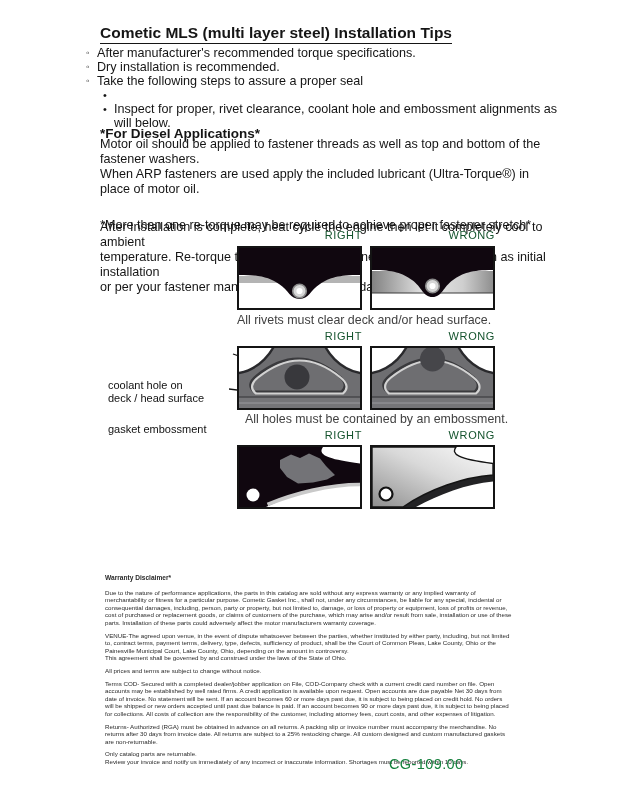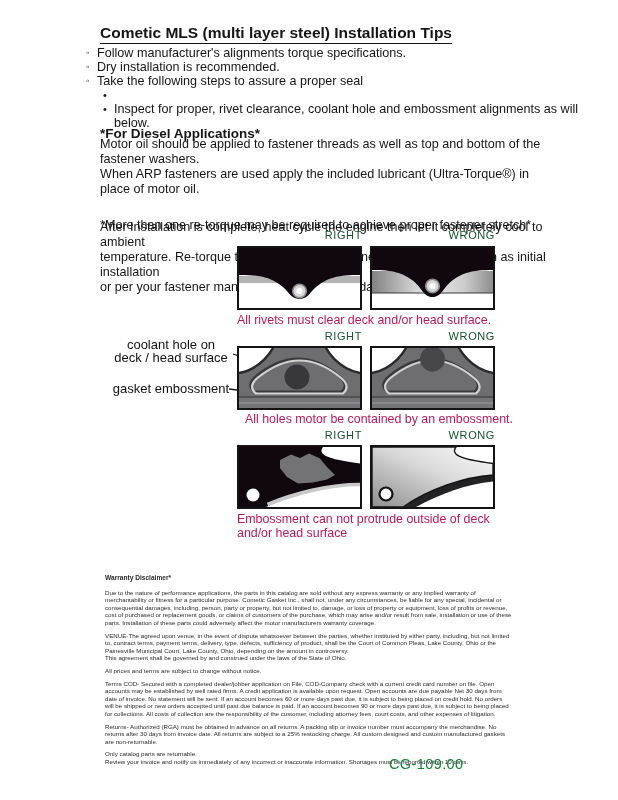--- a/index.html
+++ b/index.html
@@ -1,61 +1,60 @@
 <!DOCTYPE html>
 <html><head>
 <meta charset="utf-8">
 <style>
   html,body{margin:0;padding:0;background:#ffffff;}
   #page{
     position:relative;width:560px;height:800px;background:#ffffff;
     font-family:"Liberation Sans","DejaVu Sans",sans-serif;color:#151515;
     overflow:hidden;
-    padding-left:40px;
   }
   .abs{position:absolute;}
   
   #title{left:100px;top:24px;font-size:15.5px;font-weight:bold;}
   #title span{display:inline-block;border-bottom:1.6px solid #151515;padding-bottom:1px;}
   
   #tips{left:86px;top:46px;font-size:12.6px;line-height:14px;}
   .brow{display:flex;margin-bottom:0px;}
   .bmark{width:11px;flex:0 0 11px;font-size:10px;line-height:14px;}
   .sub .bmark{font-size:11px;}
   .sub{margin-left:17px;}
   
   #diesel-head{left:100px;top:118px;font-size:13.5px;font-weight:bold;margin-top:8px;}
   .bodypara{left:100px;font-size:12.6px;line-height:15px;width:460px;}
   
   .dlabel{width:125px;text-align:right;font-size:11px;letter-spacing:0.6px;color:#14532d;}
   .dbox{width:125px;height:64px;border:2px solid #141414;box-sizing:border-box;background:#fff;}
   .dbox svg{display:block;}
-  .caption{font-size:12.4px;color:#be185d;line-height:14px;}
-  .ann{font-size:13px;line-height:12.5px;text-align:center;width:126px;color:#111;}
+  .caption{font-size:12.4px;color:#404040;line-height:14px;}
+  .ann{font-size:11px;line-height:12.5px;text-align:left;width:126px;color:#111;margin-top:40px;}
   
   #disclaimer{left:105px;top:574px;width:407px;font-size:6.2px;line-height:7.6px;color:#2a2a2a;}
   #disclaimer .dh{font-weight:bold;font-size:6.6px;margin-bottom:7px;}
   #disclaimer p{margin:0 0 0 0;}
   #disclaimer p.gap{margin-bottom:5px;}
   
   #footer{left:389px;top:756px;font-size:14.5px;letter-spacing:0.4px;color:#15803d;}
 </style>
 </head>
 <body>
 
 <div id="page">
 
   <div class="abs" id="title">
     <span>Cometic MLS (multi layer steel) Installation Tips</span>
   </div>
 
   <div class="abs" id="tips">
     <div class="brow">
       <span class="bmark">◦</span>
-      <span>Follow manufacturer's alignments torque specifications.</span>
+      <span>After manufacturer's recommended torque specifications.</span>
     </div>
     <div class="brow">
       <span class="bmark">◦</span>
       <span>Dry installation is recommended.</span>
     </div>
     <div class="brow">
       <span class="bmark">◦</span>
       <span>Take the following steps to assure a proper seal</span>
     </div>
     <div class="brow sub">
@@ -146,21 +145,21 @@
       <rect y="49" width="121" height="11" fill="#757578"></rect>
       <line x1="0" y1="49" x2="121" y2="49" stroke="#47474a" stroke-width="1.4"></line>
       <line x1="0" y1="55" x2="121" y2="55" stroke="#9b9b9e" stroke-width="1"></line>
       <circle cx="-10" cy="-24" r="50" fill="#ffffff" stroke="#29292c" stroke-width="2.4"></circle>
       <circle cx="131" cy="-24" r="50" fill="#ffffff" stroke="#29292c" stroke-width="2.4"></circle>
       <path d="M17,45.5 C11,41 12,35 19,29.5 C31,20 46,12.5 60.5,12.5 C75,12.5 90,20 101.5,29.5 C108.5,35 109.5,41 104,45.5 Z" transform="translate(-1.6,-1.6)" fill="none" stroke="#3a3a3d" stroke-width="2.6"></path>
       <path d="M17,45.5 C11,41 12,35 19,29.5 C31,20 46,12.5 60.5,12.5 C75,12.5 90,20 101.5,29.5 C108.5,35 109.5,41 104,45.5 Z" fill="none" stroke="#d2d2d2" stroke-width="2.2"></path>
       <circle cx="60.5" cy="11" r="12.5" fill="#46464a"></circle>
     </svg>
   </div>
-  <div class="abs caption" style="left:245px;top:412px;">All holes motor be contained by an embossment.</div>
+  <div class="abs caption" style="left:245px;top:412px;">All holes must be contained by an embossment.</div>
 
   <div class="abs dlabel" style="left:237px;top:429px;">RIGHT</div>
   <div class="abs dlabel" style="left:370px;top:429px;">WRONG</div>
 
   <div class="abs dbox" style="left:237px;top:445px;">
     <svg width="121" height="60" viewBox="0 0 121 60">
       <path d="M0,0 H84 C79,7 85,12 121,16.5 L121,37 C89,37 53,47.5 27,60 H0 Z" fill="#10070f"></path>
       <path d="M28.5,57.5 C55,46.5 90,37.5 121,37.5" fill="none" stroke="#c9c9c9" stroke-width="3.6"></path>
       <polygon points="41,13 52,7.5 61,11 70,6.5 81,11.5 87,19 96,28 88,32.5 74,35.5 59,36.5 48,30 41,21" fill="#737377"></polygon>
       <circle cx="14" cy="48" r="6.5" fill="#ffffff"></circle>
@@ -173,24 +172,20 @@
           <stop offset="0" stop-color="#8f8f8f"></stop>
             <stop offset="0.55" stop-color="#d9d9d9"></stop>
             <stop offset="1" stop-color="#fbfbfb"></stop>
         </linearGradient>
       </defs>
       <path d="M31,60 C57,42 92,30 121,28 L121,34.5 C95,36.5 66,48 44,60 Z" fill="#232325"></path>
       <path d="M0,0 H84 C79,7 85,12 121,16.5 L121,28 C92,30 57,42 31,60 H0 Z" fill="url(#g3)" stroke="#141414" stroke-width="1.4"></path>
       <circle cx="14" cy="47" r="6.5" fill="#ffffff" stroke="#121212" stroke-width="2.2"></circle>
     </svg>
   </div>
-  <div class="abs caption" style="left:237px;top:512px;">
-    <div>Embossment can not protrude outside of deck</div>
-    <div>and/or head surface</div>
-  </div>
 
   <div class="abs" id="disclaimer">
     <div class="dh">Warranty Disclaimer*</div>
     <p class="gap">Due to the nature of performance applications, the parts in this catalog are sold without any express warranty or any implied warranty of merchantability or fitness for a particular purpose. Cometic Gasket Inc., shall not, under any circumstances, be liable for any special, incidental or consequential damages, including, person, party or property, but not limited to, damage, or loss of property or equipment, loss of profits or revenue, cost of purchased or replacement goods, or claims of customers of the purchase, which may arise and/or result from sale, installation or use of these parts. Installation of these parts could adversely affect the motor manufacturers warranty coverage.</p>
     <p>VENUE-The agreed upon venue, in the event of dispute whatsoever between the parties, whether instituted by either party, including, but not limited to, contract terms, payment terms, delivery, type, defects, sufficiency of product, shall be the Court of Common Pleas, Lake County, Ohio or the Painesville Municipal Court, Lake County, Ohio, depending on the amount in controversy.</p>
     <p class="gap">This agreement shall be governed by and construed under the laws of the State of Ohio.</p>
     <p class="gap">All prices and terms are subject to change without notice.</p>
     <p class="gap">Terms COD- Secured with a completed dealer/jobber application on File, COD-Company check with a current credit card number on file. Open accounts may be established by well rated firms. A credit application is available upon request. Open accounts are due payable Net 30 days from date of invoice. No statement will be sent. If an account becomes 60 or more days past due, it is subject to being placed on credit hold. No orders will be shipped or new orders accepted until past due balance is paid. If an account becomes 90 or more days past due, it is subject to being placed for collections. All costs of collection are the responsibility of the customer, including attorney fees, court costs, and other expenses of litigation.</p>
     <p class="gap">Returns- Authorized (RGA) must be obtained in advance on all returns. A packing slip or invoice number must accompany the merchandise. No returns after 30 days from invoice date. All returns are subject to a 25% restocking charge. All custom designed and custom manufactured gaskets are non-returnable.</p>
     <p>Only catalog parts are returnable.</p>

